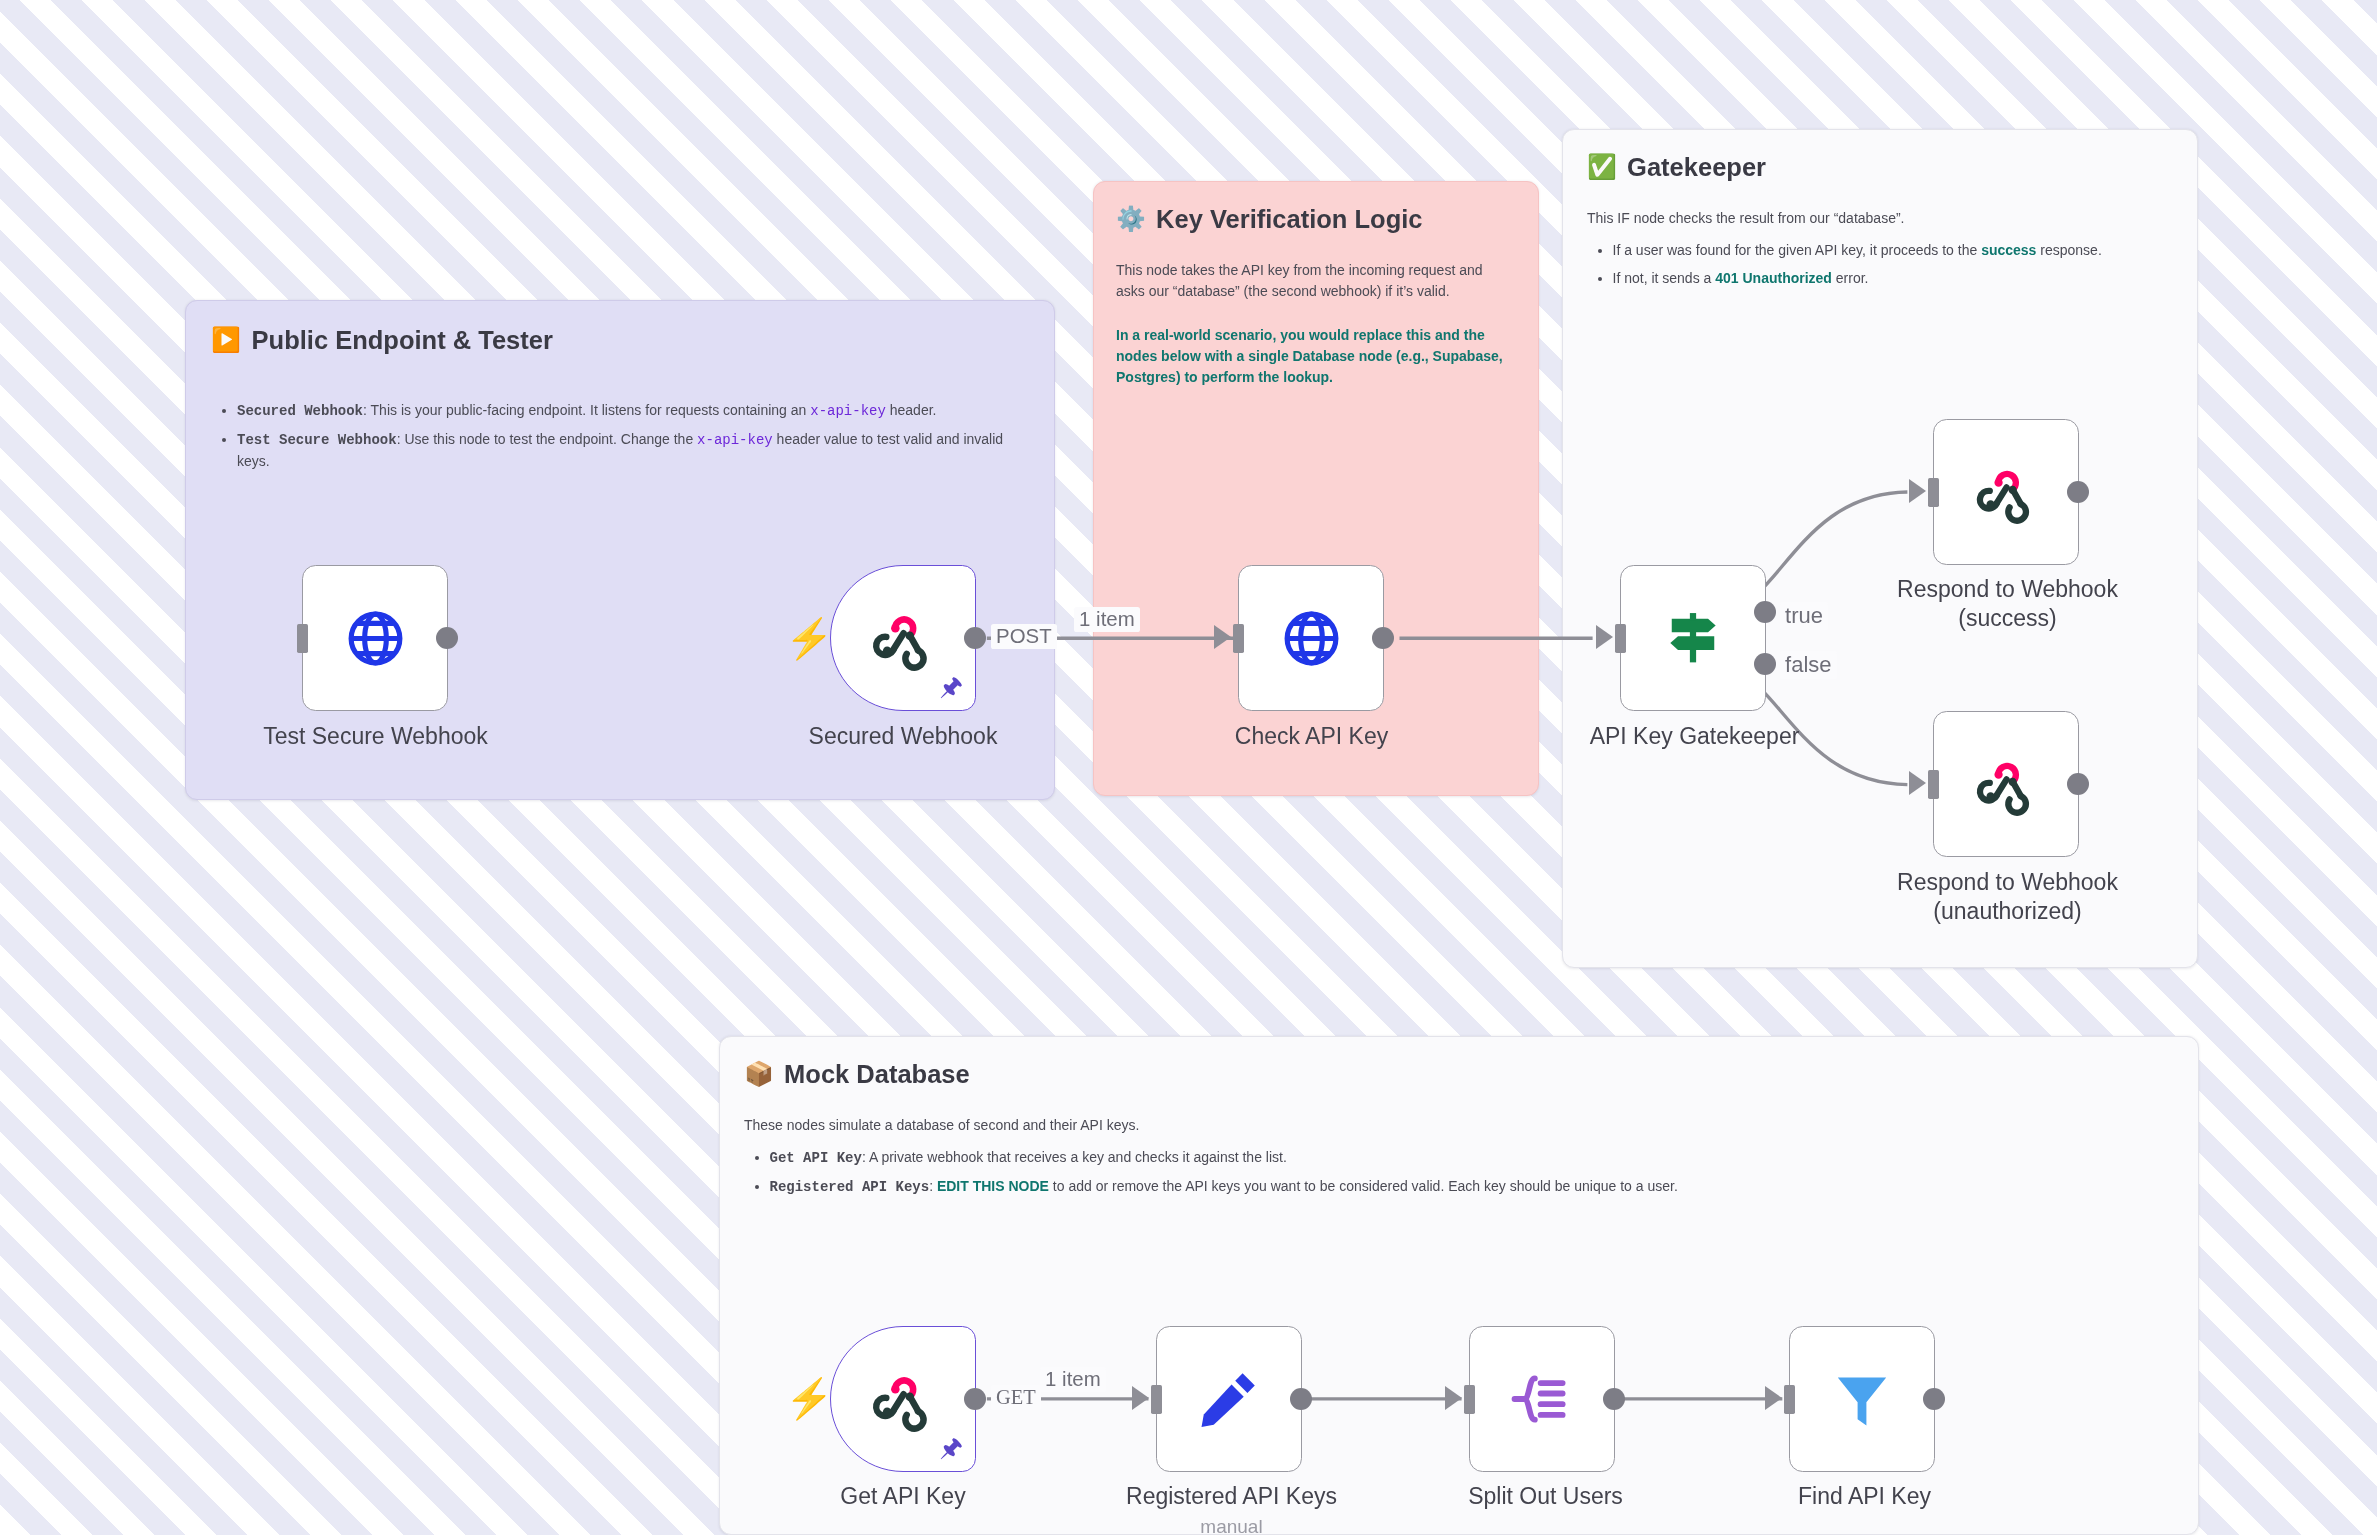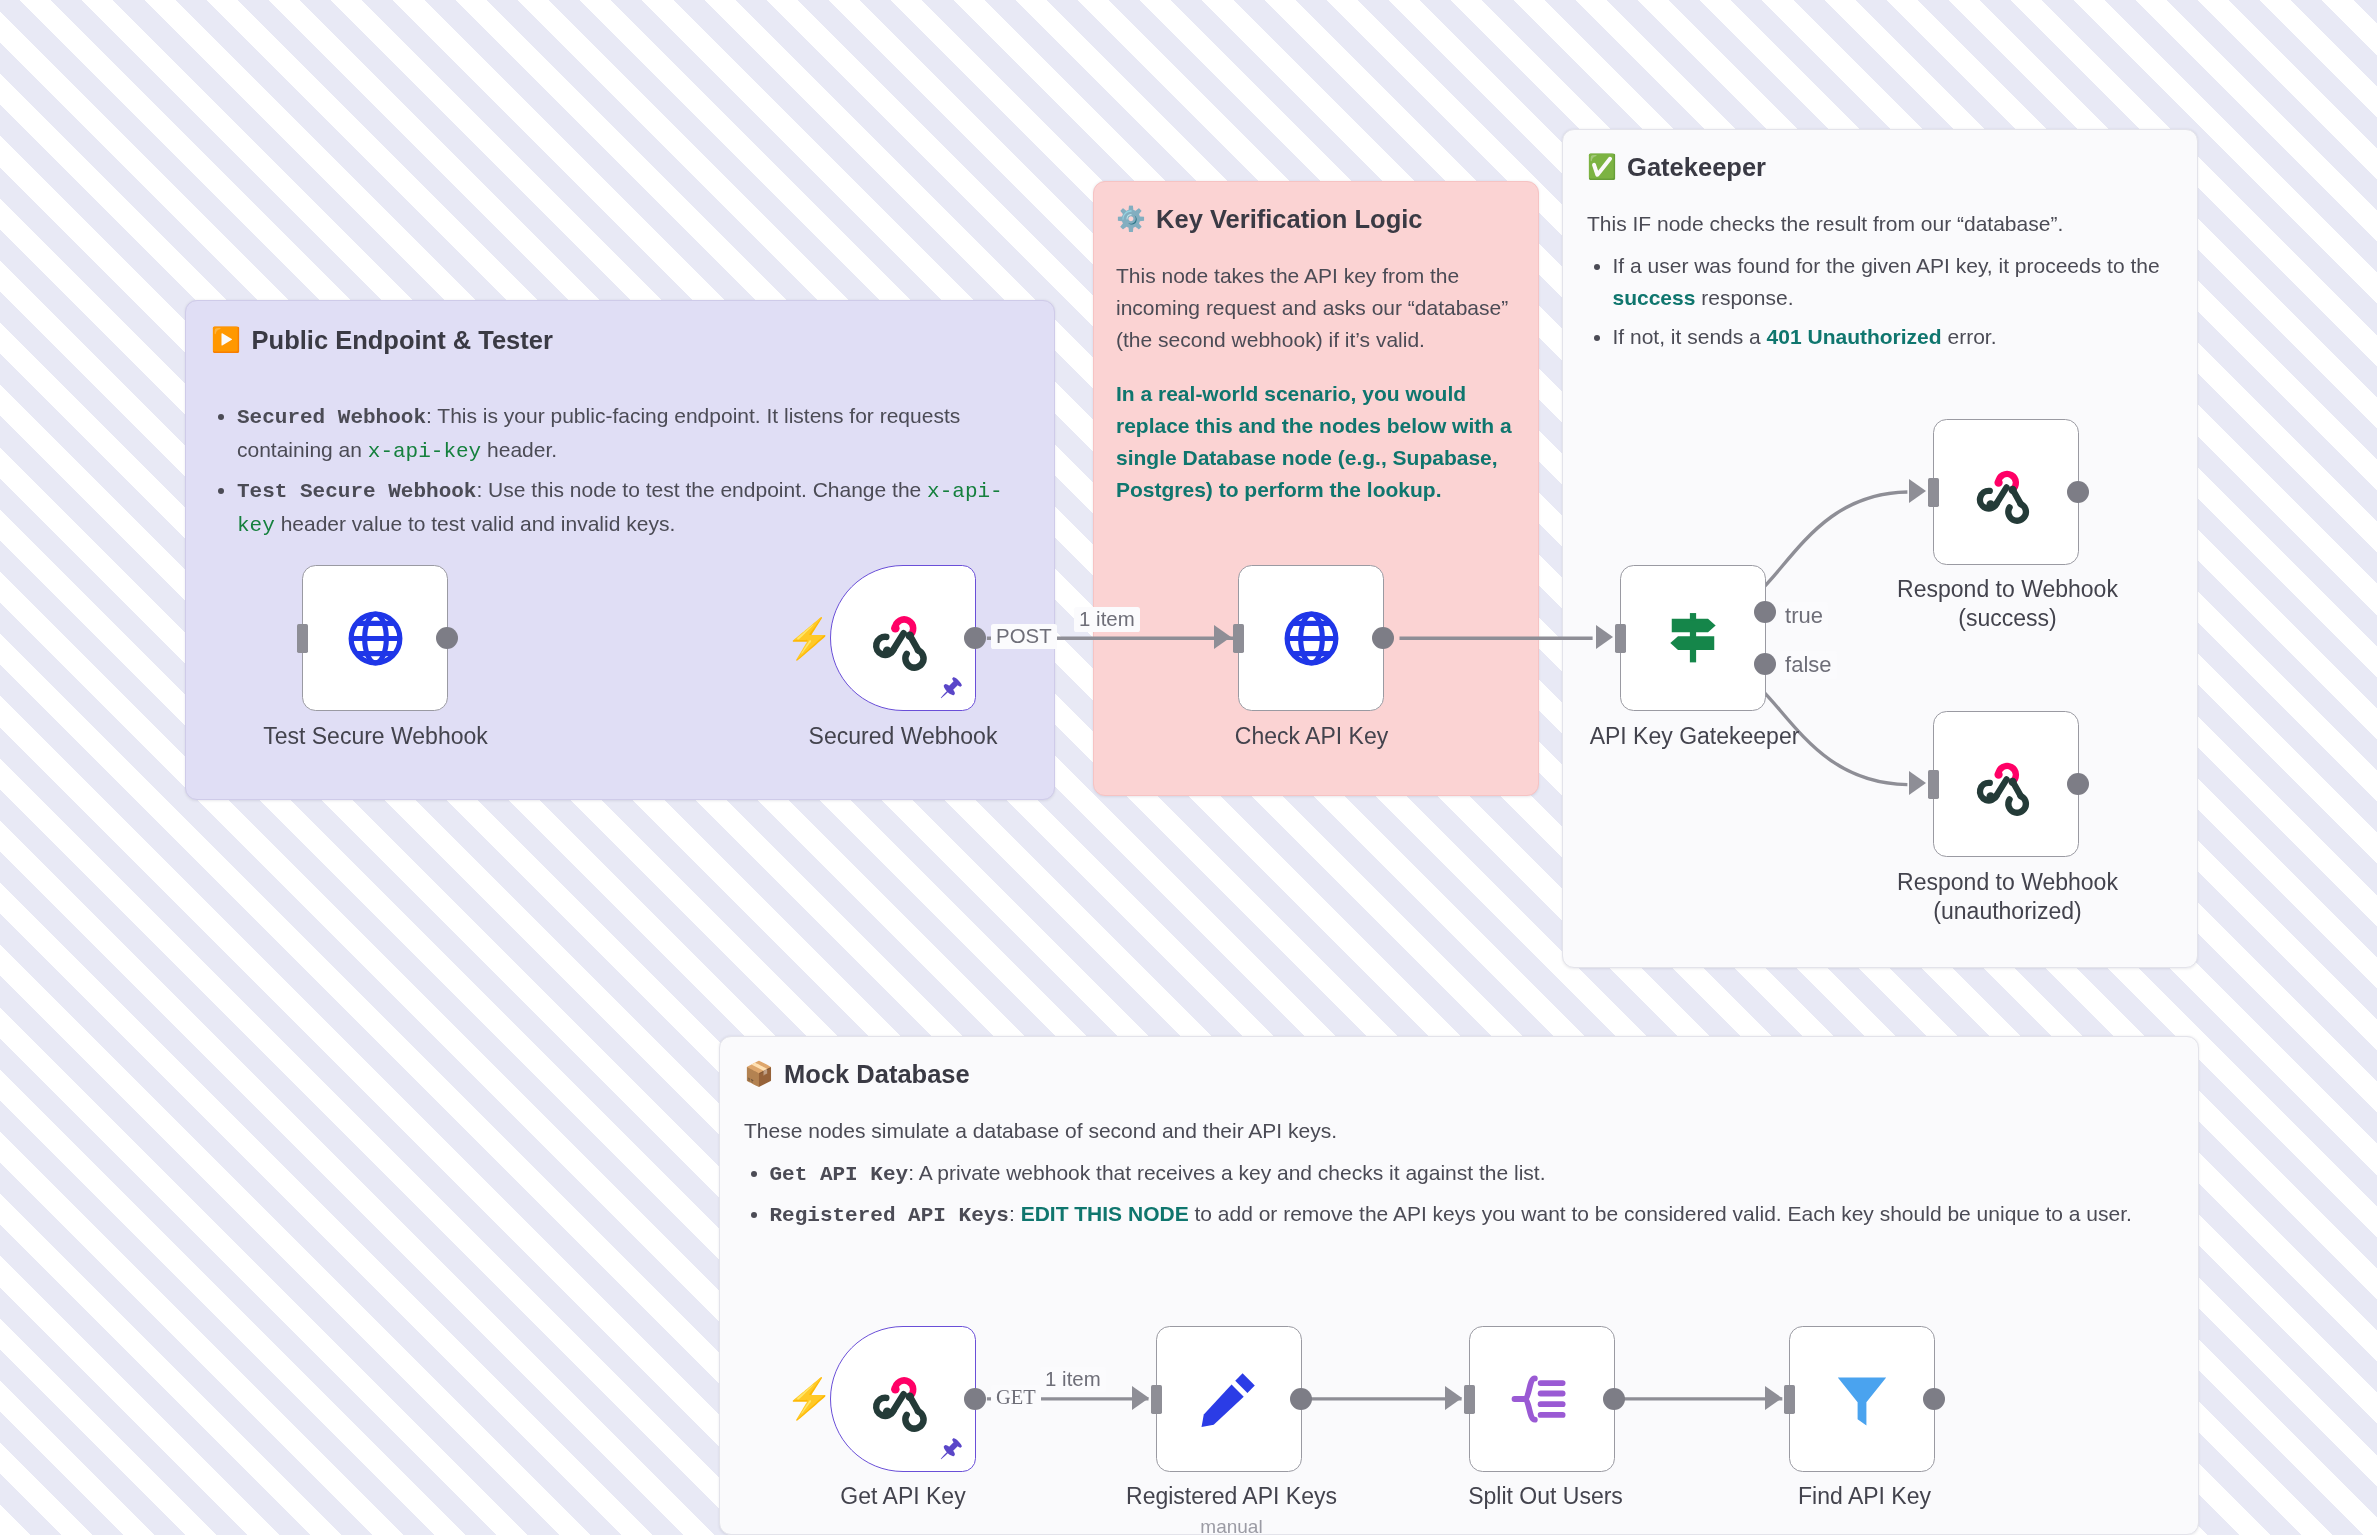--- a/index.html
+++ b/index.html
@@ -33,34 +33,34 @@
     font-size: 25.5px;
     font-weight: bold;
     color: #3a3a44;
     display: flex;
     align-items: center;
     gap: 10.2px;
     line-height: 1.2;
   }
   .sticky .sticky-title .emoji { font-size: 24px; line-height: 1; }
   .sticky .sticky-body {
-    font-size: 21px;
+    font-size: 14px;
     color: #4b4b55;
     line-height: 1.52;
   }
   .sticky ul {
     margin: 10.2px 0 0 0;
     padding-left: 25.5px;
   }
   .sticky li { margin-bottom: 6.8px; }
   .mono {
     font-family: "Liberation Mono", monospace;
     font-weight: bold;
   }
-  .kw { color: #15803d; font-family: "Liberation Mono", monospace; }
+  .kw { color: #6d28d9; font-family: "Liberation Mono", monospace; }
   .b { font-weight: bold; color: #0f766e;}
 
   #note-public {
     left: 185px; top: 300px; width: 870px; height: 500px;
     background: #e0def5;
     border: 0.9px solid #cfcbe9;
   }
   #note-public .sticky-title { padding: 24px 0 0 25.5px; }
   #note-public .sticky-body { padding: 34px 37px 0 25.5px; }
 

